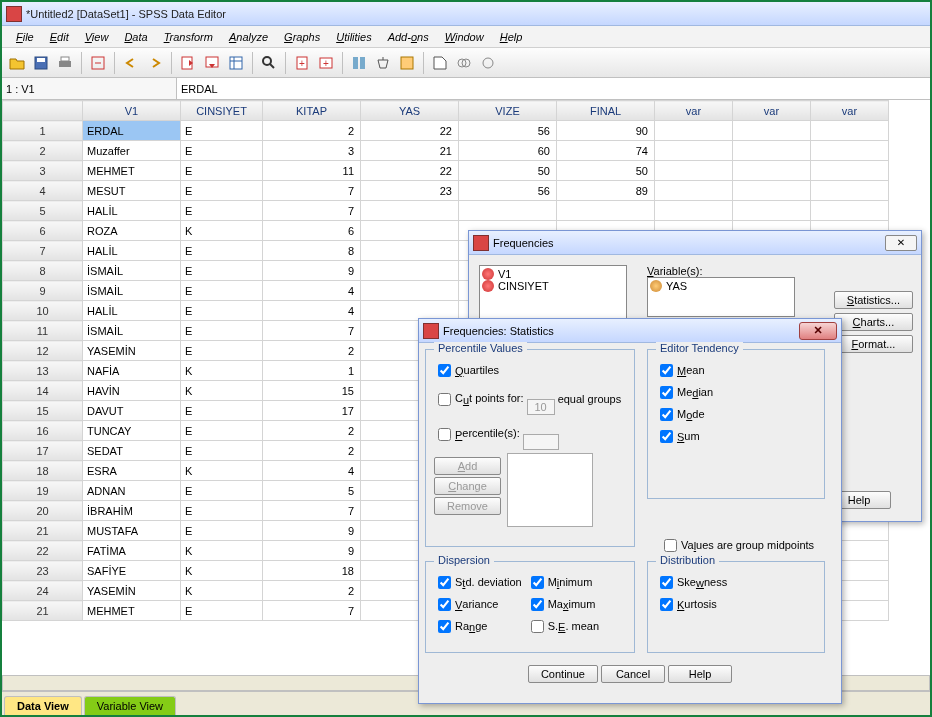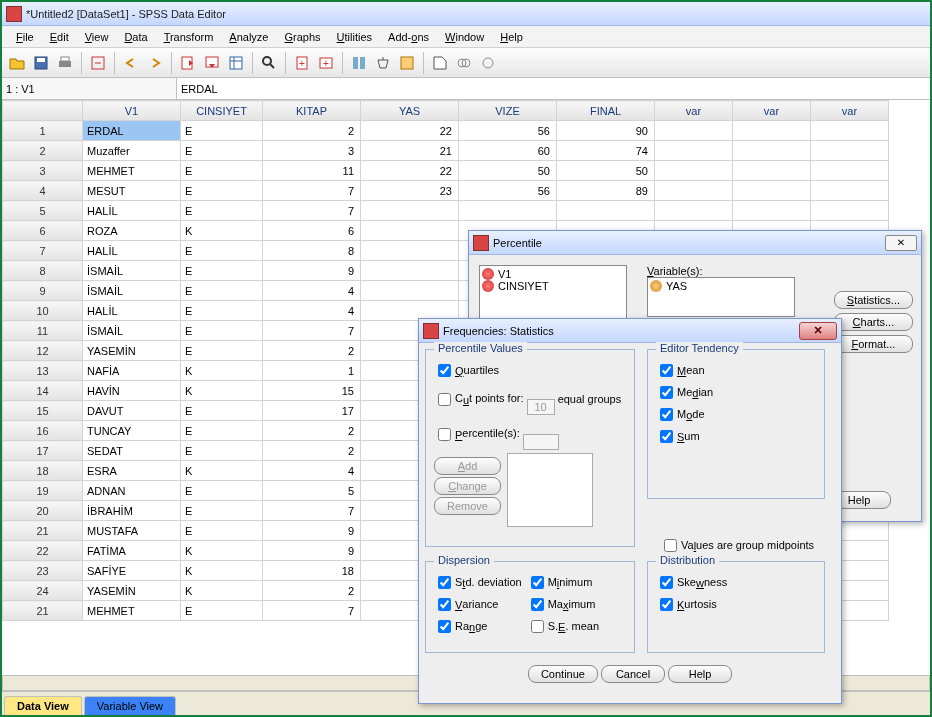--- a/index.html
+++ b/index.html
@@ -37,20 +37,21 @@
     height: 22px;
     background: #f3f3f3;
     display: flex;
     align-items: center;
     padding-left: 6px;
     border-bottom: 1px solid #d0d0d0;
   }
   .menubar span {
     padding: 2px 8px;
     cursor: default;
+    font-style: italic;
   }
   .menubar span u { text-decoration: underline; }
   .toolbar {
     height: 30px;
     background: linear-gradient(to bottom, #fdfdfd, #e7e7e7);
     border-bottom: 1px solid #c0c0c0;
     display: flex;
     align-items: center;
     padding-left: 4px;
     gap: 2px;
@@ -119,21 +120,21 @@
     height: 24px;
     background:#ece9d8;
     border-top:1px solid #c0c0c0;
     display:flex;
     align-items:flex-end;
   }
   .btab {
     padding:3px 12px;
     border:1px solid #bfbfbf;
     border-bottom:none;
-    background:#3b82f6;
+    background:#84cc16;
     margin-left:2px;
     border-radius:3px 3px 0 0;
   }
   .btab.active {
     background:#ffe784;
     font-weight:bold;
   }
 
   
   .dialog {
@@ -187,21 +188,21 @@
     display:block;
     margin:3px 0;
   }
   .chk input { vertical-align:middle; margin-right:4px;}
   .chk span { vertical-align:middle;margin-top:16px; }
   .dlg-btn {
     padding:2px 12px;
     min-width:64px;
     background:linear-gradient(to bottom,#fdfdfd,#e0e0e0);
     border:1px solid #8a8a8a;
-    border-radius:8px;
+    border-radius:2px;
     text-align:center;
     display:inline-block;
   }
   .dlg-btn.disabled { color:#999; }
   .listbox {
     background:#fff;
     border:1px solid #888;
     height:48px;
     overflow:hidden;
     padding:2px;
@@ -700,21 +701,21 @@
   </div>
 
   <div class="bottom-tabs">
     <div class="btab active">Data View</div>
     <div class="btab">Variable View</div>
   </div>
 
   <div class="dialog" style="left:466px; top:228px; width:454px; height:292px;">
     <div class="dlg-title">
       <span class="titlebar-icon"></span>
-      <span>Percentile</span>
+      <span>Frequencies</span>
       <div class="dlg-close-x">✕</div>
     </div>
     <div style="padding:10px; position:relative; height:calc(100% - 24px);">
       <div style="display:flex; gap:20px;">
         <div style="width:148px;">
           <div class="listbox" style="height:56px;">
             <div class="listbox-item">
                 <span class="var-icon nom"></span>
                 <span>V1</span>
               </div>

